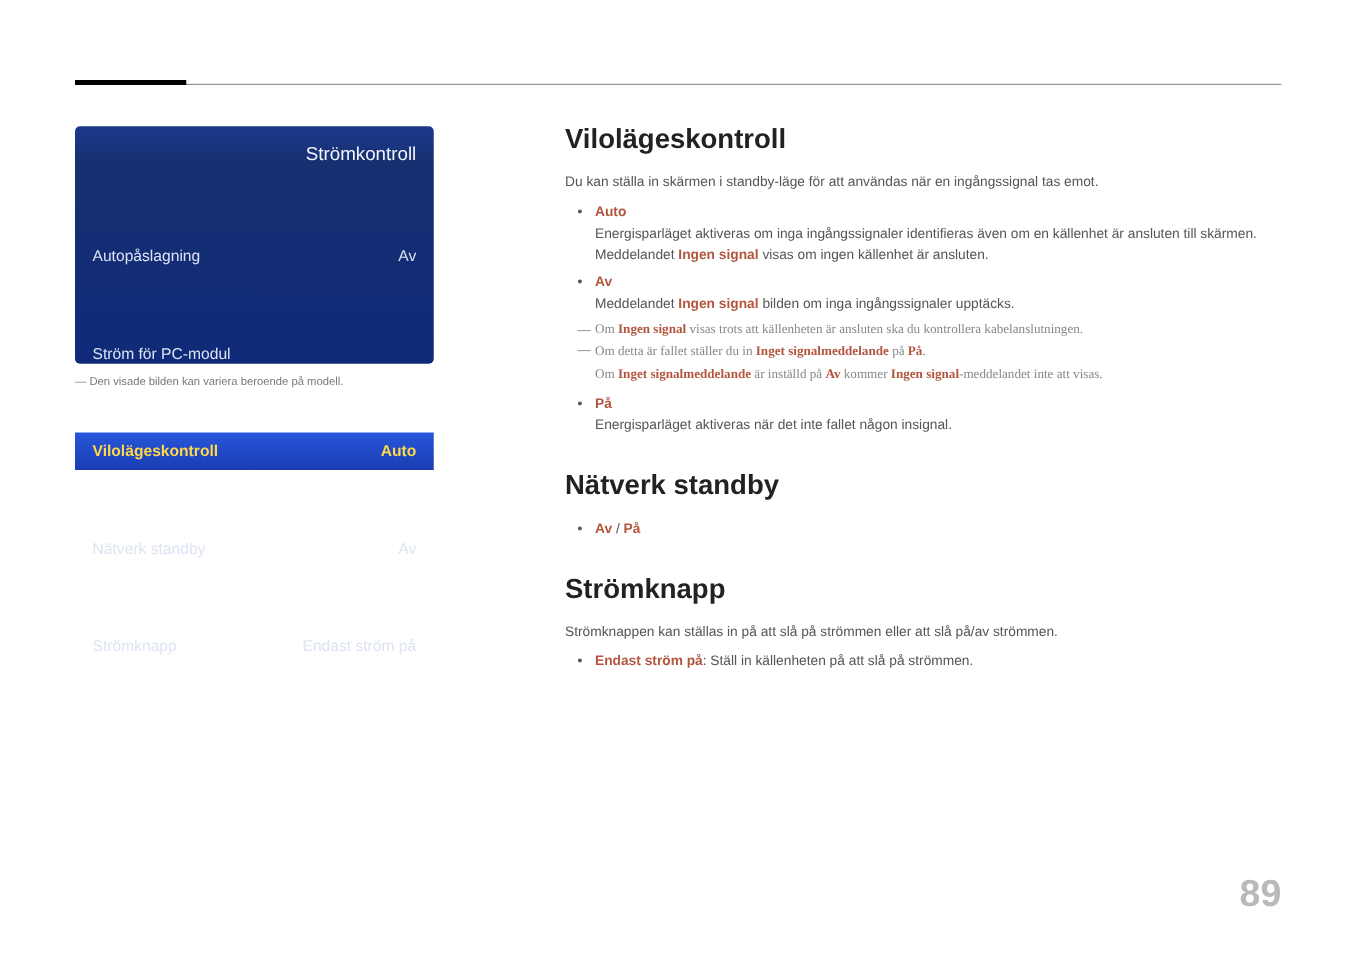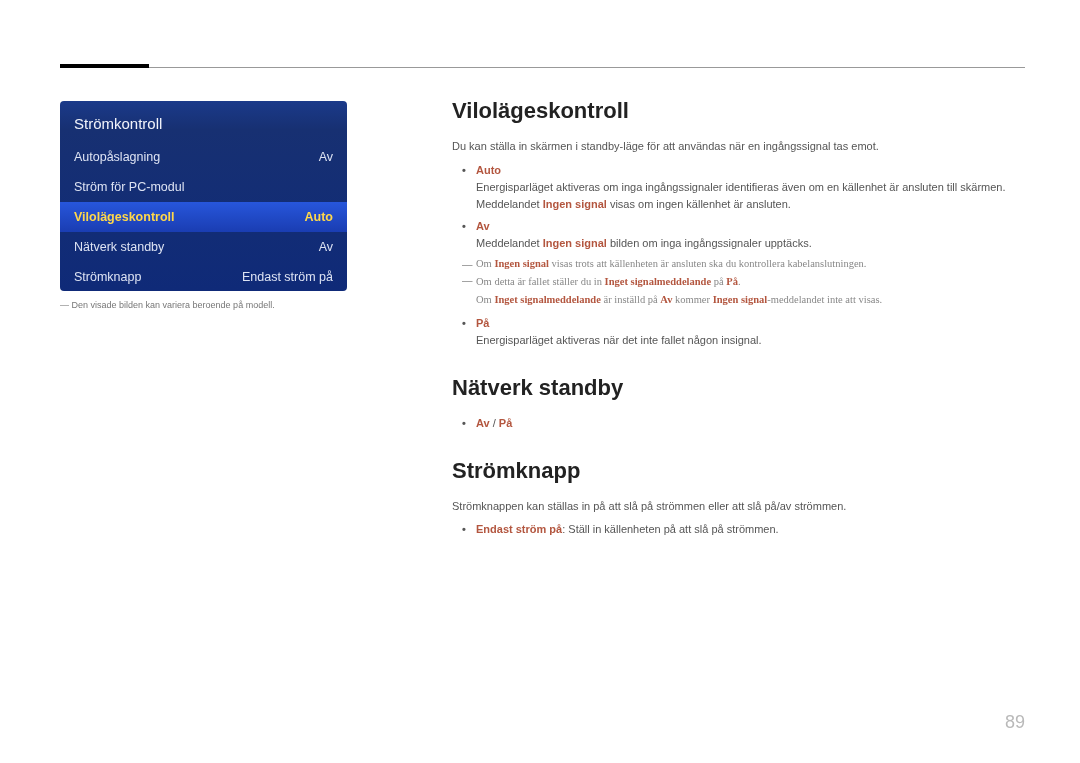--- a/index.html
+++ b/index.html
@@ -36,29 +36,31 @@
     border-radius: 4px;
     padding: 10px 0 4px 0;
     color: #e9edf7;
     font-size: 13px;
   }
   .panel-title {
     font-size: 15px;
     color: #f2f4fb;
     padding: 4px 14px 10px 14px;
     font-weight: 400;
+    text-align: right;
   }
   .panel-row {
     display: flex;
     justify-content: space-between;
     align-items: center;
     padding: 0 14px;
     height: 30px;
     font-size: 12.5px;
     color: #dde3f3;
+    margin-top: 48px;
   }
   .panel-row.selected {
     background: linear-gradient(180deg, #2756db 0%, #1a3db2 100%);
     color: #ffd84a;
     font-weight: 600;
   }
   .panel-row.selected .label { color: #ffd84a; }
   .panel-row.selected .value { color: #ffd84a; }
   .panel-row .label { }
   .panel-row .value { }
@@ -126,23 +128,23 @@
   .note-block .dash {
     position: absolute;
     left: -14px;
     top: 0px;
   }
   .note-block .line { display: block; margin-bottom: 2px; font-family: Liberation Serif, serif; }
   .pagenum {
     position: absolute;
     bottom: 30px;
     right: 55px;
-    font-size: 18px;
+    font-size: 30px;
     color: #b9b9b9;
-    font-weight: 400;
+    font-weight: 700;
   }
 </style>
 </head>
 <body>
 
 <div class="top-rule"></div>
 <div class="top-accent"></div>
 
 <div class="panel">
   <div class="panel-title">Strömkontroll</div>

